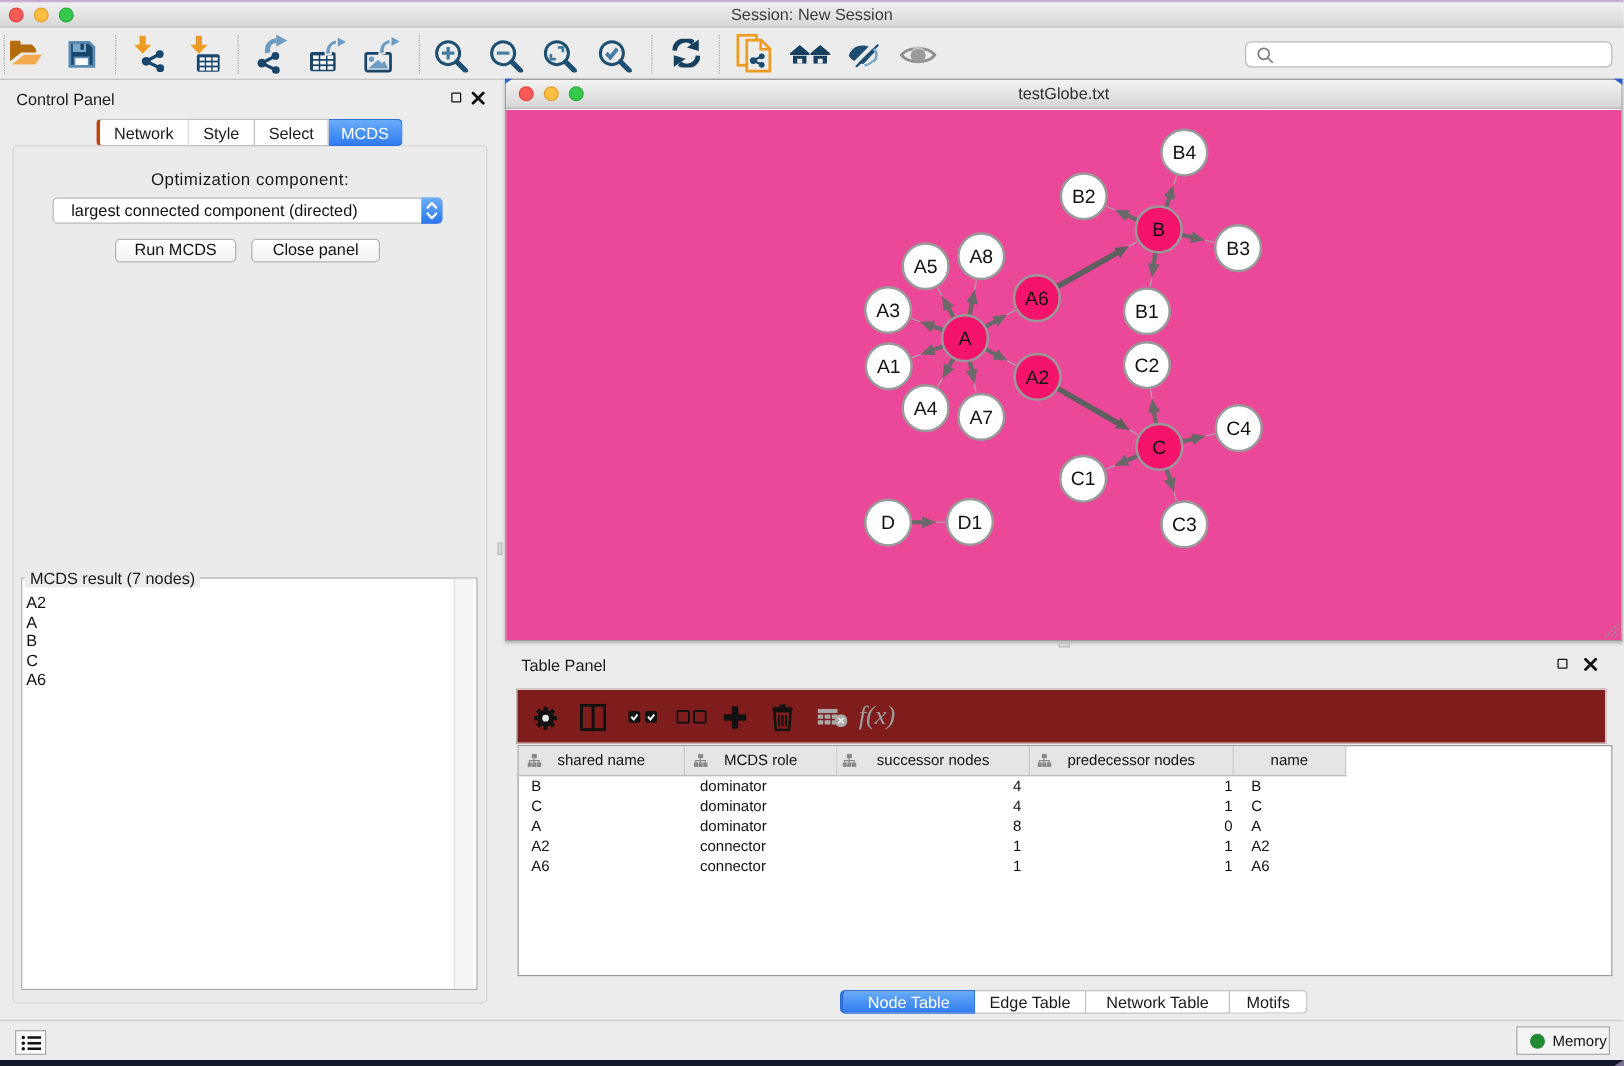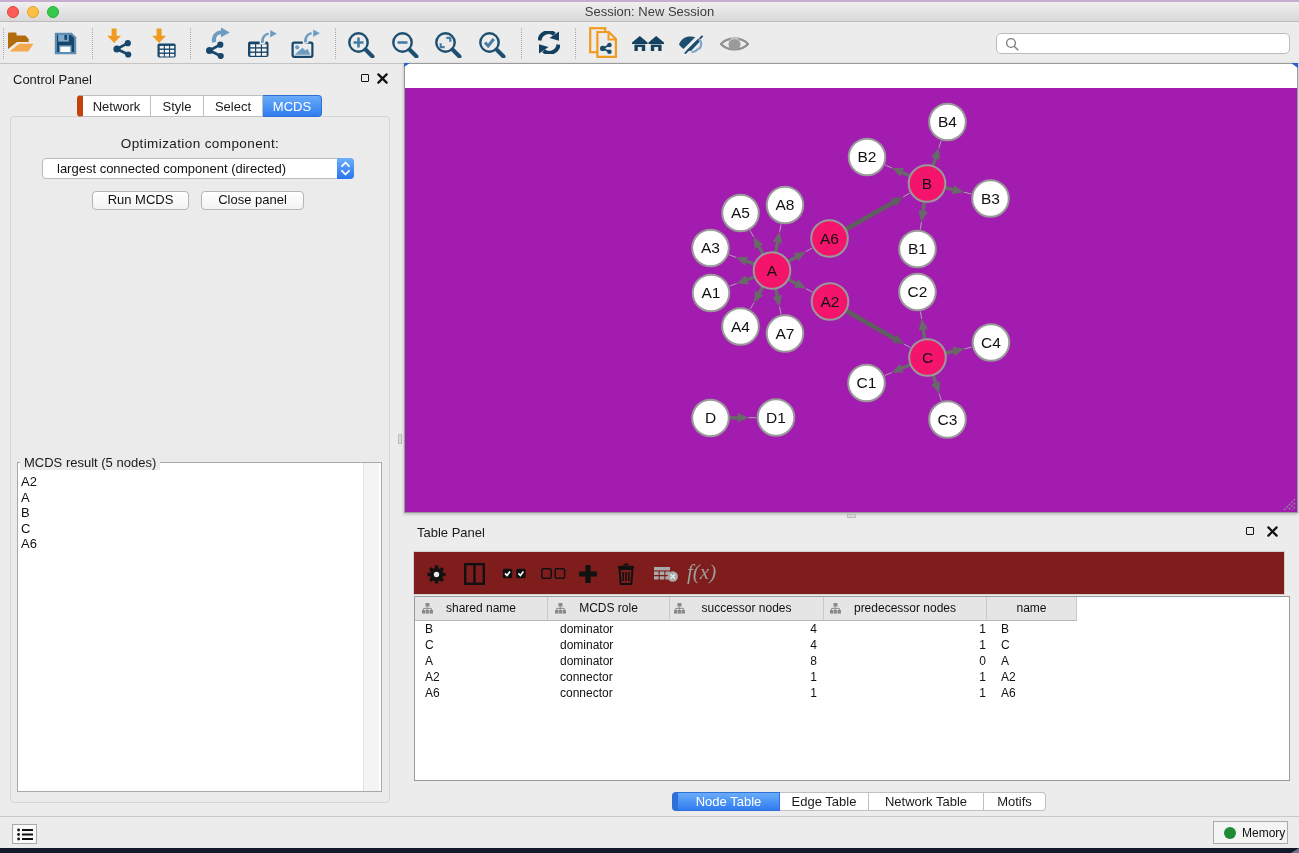--- a/index.html
+++ b/index.html
@@ -25,21 +25,21 @@
   background:#fff; border:1px solid #bbb; border-radius:5px; }
 
 
 #cp-title { left:0; top:64px; width:396px; height:26px; font-size:13px; color:#1a1a1a; }
 #cp-title span { position:absolute; left:13px; top:8px; }
 #cp-body { left:10px; top:116px; width:380px; height:687px; background:#ebebeb;
   border:1px solid #d5d5d5; border-radius:4px; }
 .tabrow { position:absolute; display:flex; font-size:13px; }
 .tab { background:#fff; border:1px solid #c0c0c0; border-left:none; color:#1a1a1a;
   display:flex; align-items:center; justify-content:center; }
-.tab.first { border-left:6px solid #c2410c; border-radius:4px 0 0 4px; }
+.tab.first { border-left:3px solid #c2410c; border-radius:4px 0 0 4px; }
 .tab.last { border-radius:0 4px 4px 0; }
 .tab.sel { background:linear-gradient(#6aacf8,#2f7cf0); border-color:#2f70d8; color:#fff; }
 #cptabs { left:77px; top:95px; }
 #cptabs .tab { height:22px; }
 #opt-label { left:0; top:136px; width:400px; text-align:center; font-size:13.5px; letter-spacing:0.4px; color:#1a1a1a; }
 #combo { left:42px; top:158px; width:312px; height:21px; background:#fff;
   border:1px solid #b9b9b9; border-radius:4px; font-size:13px; color:#111;
   line-height:19px; padding-left:14px; }
 #combo .btn { position:absolute; right:-1px; top:-1px; width:17px; height:21px;
   background:linear-gradient(#6db0f9,#2a74ee); border-radius:0 4px 4px 0; }
@@ -54,21 +54,21 @@
 #grp-list .it { padding-left:3px; height:15.6px; line-height:15.6px; }
 #grp-sb { left:363px; top:463px; width:16px; height:328px; background:#f4f4f4;
   border-left:1px solid #e2e2e2; }
 
 
 #netwin { left:404px; top:63px; width:894px; height:450px; background:#fff;
   border:1px solid #9b9b9b; box-shadow:0 1px 3px rgba(0,0,0,.25); }
 #nettitle { position:absolute; left:0; top:0; width:892px; height:23px;
   background:linear-gradient(#f3f3f3,#d6d6d6); border-bottom:1px solid #a6a6a6;
   text-align:center; font-size:13px; color:#2e2e2e; line-height:22px; }
-#netcanvas { position:absolute; left:0; top:24px; width:892px; height:424px; background:#a21caf; }
+#netcanvas { position:absolute; left:0; top:24px; width:892px; height:424px; background:#ec4899; }
 
 
 #tp-title { left:400px; top:518px; width:899px; height:26px; font-size:13px; color:#1a1a1a; }
 #tp-title span { position:absolute; left:17px; top:7px; }
 #tp-toolbar { left:413px; top:551px; width:872px; height:44px; background:#7f1d1d;
   border:1px solid #d2d2d2; }
 #tp-table { left:414px; top:596px; width:876px; height:185px; background:#fff;
   border:1px solid #9b9b9b; font-size:12px; color:#111; }
 .th { position:absolute; top:0; height:24px; background:#e5e5e5;
   border-right:1px solid #c9c9c9; border-bottom:1px solid #b9b9b9;
@@ -288,25 +288,30 @@
 <div class="pushbtn abs" style="left:201px; top:191px; width:103px;">Close panel</div>
 <div id="grp" class="abs"></div>
 <div id="grp-list" class="abs">
   <div class="it">A2</div>
     <div class="it">A</div>
     <div class="it">B</div>
   <div class="it">C</div>
     <div class="it">A6</div>
 </div>
 <div id="grp-sb" class="abs"></div>
-<div id="grp-title" class="abs">MCDS result (5 nodes)</div>
+<div id="grp-title" class="abs">MCDS result (7 nodes)</div>
 
 <div id="netwin" class="abs">
   <div style="position:absolute;right:-1px;top:-1px;width:0;height:0;border-top:5px solid #2a5fd0;border-left:7px solid transparent;z-index:5"></div>
   <div style="position:absolute;left:-1px;top:-1px;width:0;height:0;border-top:4px solid #2a5fd0;border-right:6px solid transparent;z-index:5"></div>
+  <div id="nettitle">testGlobe.txt
+    <div class="tl" style="left:10px;top:5px;background:#fc5b57;border:1px solid #e2443f;"></div>
+    <div class="tl" style="left:30px;top:5px;background:#fdbe41;border:1px solid #e0a334;"></div>
+    <div class="tl" style="left:50px;top:5px;background:#35c84b;border:1px solid #2aad3c;"></div>
+  </div>
   <svg style="position:absolute;right:1px;bottom:1px;z-index:4" width="13" height="13" viewBox="0 0 13 13">
   <g stroke="#8f8f8f" stroke-width="1.3" stroke-dasharray="2 1.4">
     <path d="M12 1 L1 12"></path>
         <path d="M12 5 L5 12"></path>
         <path d="M12 9 L9 12"></path>
   </g>
 </svg>
 <div id="netcanvas"><svg width="893" height="426" viewBox="0 0 893 426" font-family="Liberation Sans, sans-serif">
         <line x1="348.6" y1="148.9" x2="345.0" y2="142.4" stroke="#a8a8a8" stroke-width="1"></line>
 <line x1="358.7" y1="167.3" x2="353.2" y2="157.3" stroke="#696969" stroke-width="3.4"></line>

